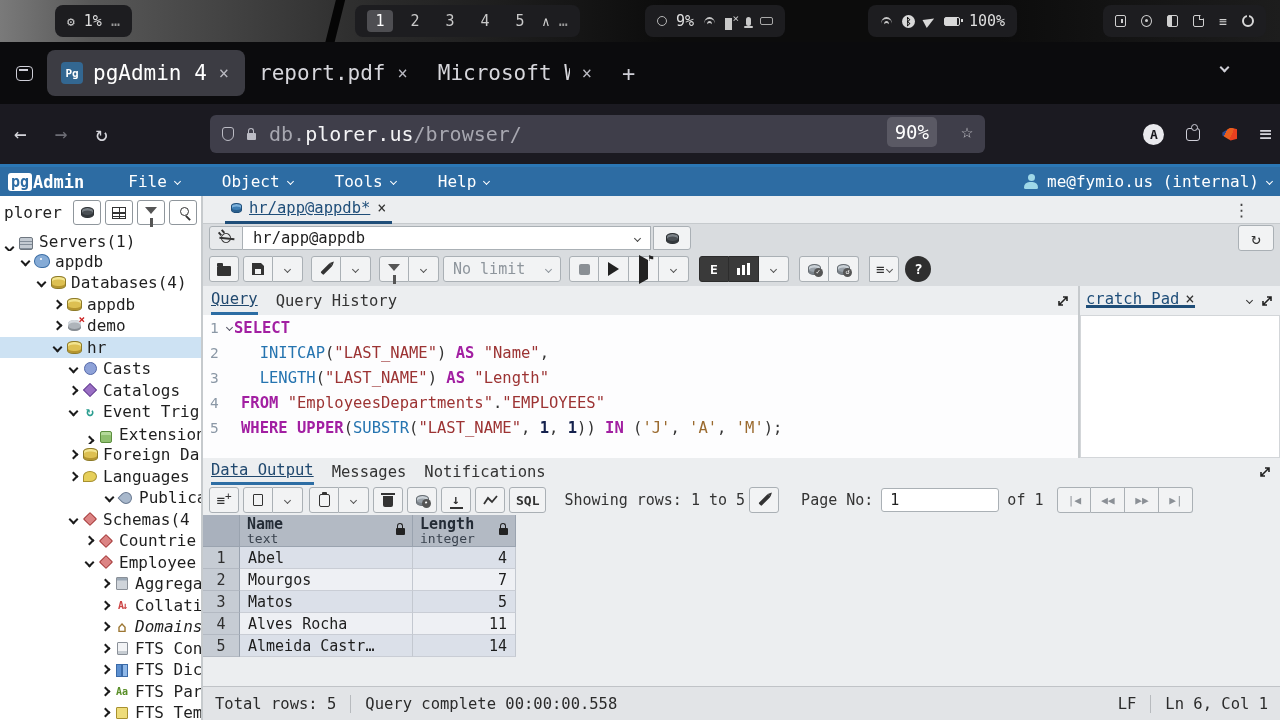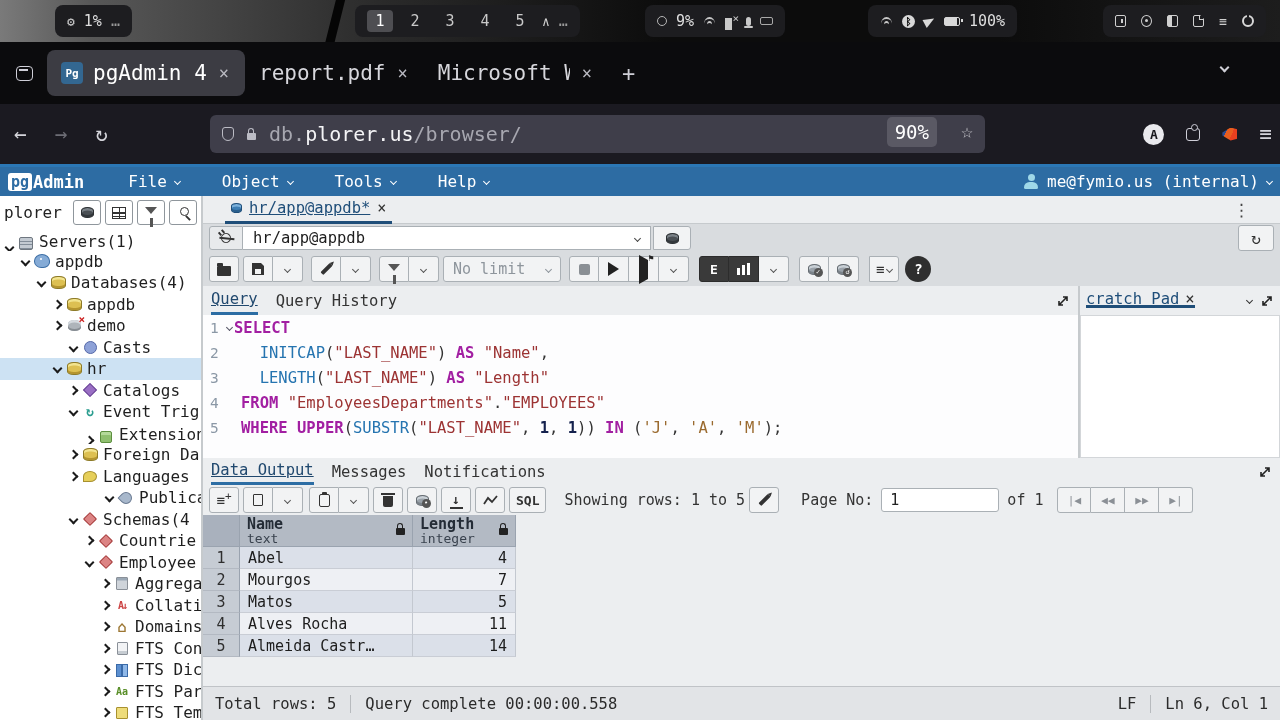--- a/index.html
+++ b/index.html
@@ -383,30 +383,30 @@
           <div class="trow" style="padding-left: 54px;">
             <span class="chev r"></span>
             <span class="ti ti-db"></span>
             <span>appdb</span>
           </div>
           <div class="trow" style="padding-left: 54px;">
             <span class="chev r"></span>
             <span class="ti ti-db-off"></span>
             <span>demo</span>
           </div>
+          <div class="trow selected" style="padding-left: 54px;">
+            <span class="chev"></span>
+            <span class="ti ti-db"></span>
+            <span>hr</span>
+          </div>
           <div class="trow" style="padding-left: 70px;">
             <span class="chev"></span>
             <span class="ti ti-casts"></span>
             <span>Casts</span>
           </div>
-          <div class="trow selected" style="padding-left: 54px;">
-            <span class="chev"></span>
-            <span class="ti ti-db"></span>
-            <span>hr</span>
-          </div>
           <div class="trow" style="padding-left: 70px;">
             <span class="chev r"></span>
             <span class="ti ti-catalogs"></span>
             <span>Catalogs</span>
           </div>
           <div class="trow" style="padding-left: 70px;">
             <span class="chev"></span>
             <span class="ti ti-event-trigger"></span>
             <span>Event Trig</span>
           </div>
@@ -448,21 +448,21 @@
           <div class="trow" style="padding-left: 102px;">
             <span class="chev r"></span>
             <span class="ti ti-aggregate"></span>
             <span>Aggrega</span>
           </div>
           <div class="trow" style="padding-left: 102px;">
             <span class="chev r"></span>
             <span class="ti ti-collation"></span>
             <span>Collati</span>
           </div>
-          <div class="trow" style="padding-left: 102px;">
+          <div class="trow" style="padding-left: 102px; font-style: italic;">
             <span class="chev r"></span>
             <span class="ti ti-domain"></span>
             <span>Domains</span>
           </div>
           <div class="trow" style="padding-left: 102px;">
             <span class="chev r"></span>
             <span class="ti ti-fts-config"></span>
             <span>FTS Con</span>
           </div>
           <div class="trow" style="padding-left: 102px;">

